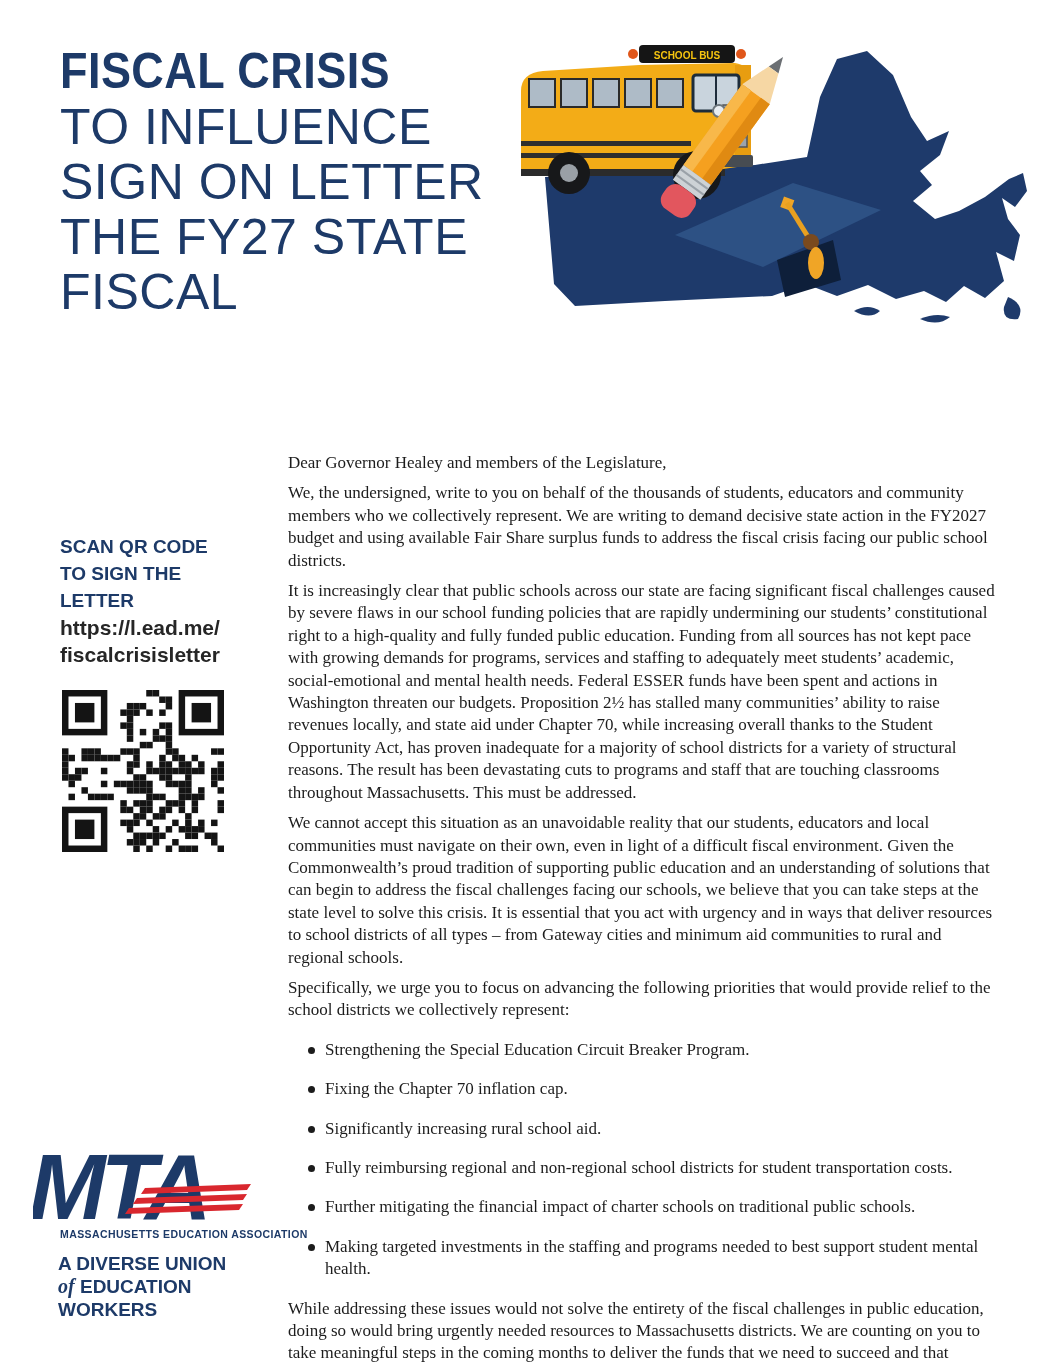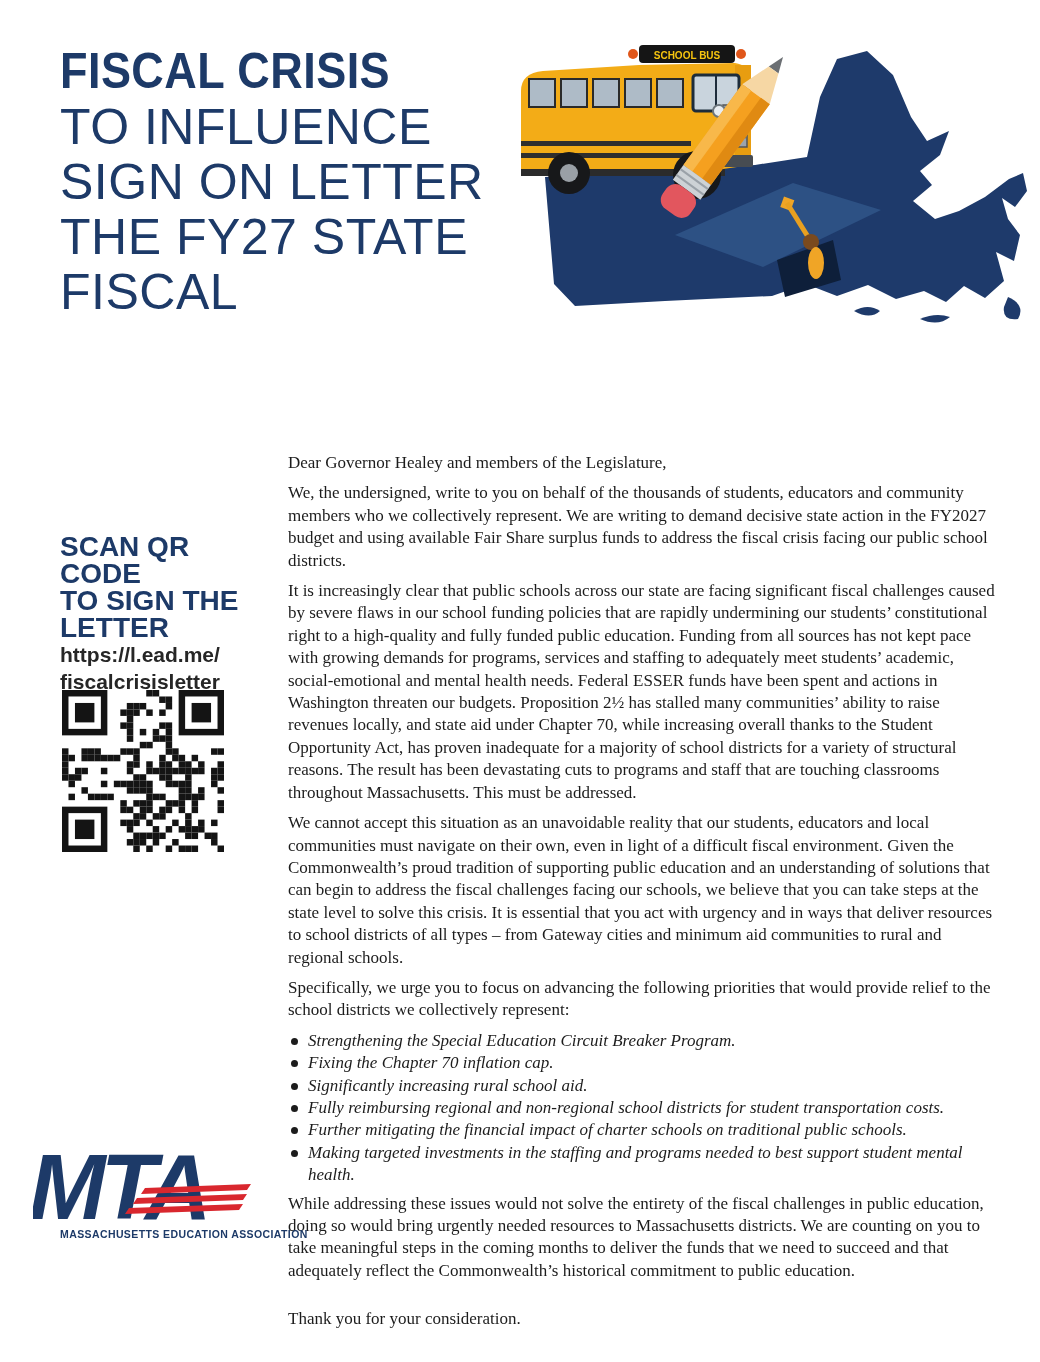--- a/index.html
+++ b/index.html
@@ -12,30 +12,30 @@
               transform:scaleX(.9);transform-origin:left center;white-space:nowrap;letter-spacing:.5px;}
   .subtitle-line{font-size:50px;font-weight:400;line-height:55px;letter-spacing:.5px;white-space:nowrap;}
 
   .hero{position:absolute;left:515px;top:35px;width:515px;height:295px;}
 
   .intro{position:absolute;left:60px;top:330px;width:900px;
          font-size:21.5px;line-height:36px;color:#3a3a3a;margin:0;}
 
   
   .scan-block{position:absolute;left:60px;top:533px;width:215px;}
-  .scan-line{color:#1d3a68;font-weight:700;font-size:28px;line-height:27px;}
+  .scan-line{color:#1d3a68;font-weight:700;font-size:19px;line-height:27px;}
   .url-line{color:#262626;font-weight:700;font-size:21px;line-height:27px;cursor:pointer;}
   .qr-box{position:absolute;left:62px;top:690px;width:162px;height:162px;background:#fff;}
 
   
   .letter{position:absolute;left:288px;top:452px;width:720px;
           font-family:"Liberation Serif",serif;font-size:17px;line-height:22.4px;color:#1c1c1c;}
   .letter p{margin:0 12px 8px 0;}
   .letter ul{list-style:none;margin:2px 0 6px 0;padding:0;}
-  .letter li{position:relative;padding-left:20px;margin:0;font-style:italic;}
+  .letter li{position:relative;padding-left:20px;margin:17px;}
   .letter li::before{content:"";position:absolute;left:3px;top:8px;width:7px;height:7px;
                      border-radius:50%;background:#1c1c1c;}
   .thanks{margin-top:26px !important;}
 
   
   .mta-block{position:absolute;left:33px;top:1150px;width:250px;}
   .mta-logo{display:block;}
   .org-name{position:absolute;left:27px;top:78px;font-size:10.5px;font-weight:700;
             color:#1d3a68;letter-spacing:.4px;white-space:nowrap;}
   .tagline{position:absolute;left:25px;top:102px;color:#1d3a68;font-weight:800;
@@ -350,15 +350,23 @@
   <footer class="mta-block">
     <svg class="mta-logo" width="250" height="76" viewBox="0 0 250 76" xmlns="http://www.w3.org/2000/svg">
       <text x="-4" y="69" font-size="92" font-weight="bold" font-style="italic" letter-spacing="-5" fill="#1d3a68" font-family="Liberation Sans, sans-serif">MTA</text>
       <g fill="#d9272e">
         <polygon points="112,38 218,34 214,40 108,44"></polygon>
         <polygon points="104,48 214,44 210,50 100,54"></polygon>
         <polygon points="96,58 210,54 206,60 92,64"></polygon>
       </g>
     </svg>
     <div class="org-name">MASSACHUSETTS EDUCATION ASSOCIATION</div>
+    <div class="tagline">
+      <div>A DIVERSE UNION</div>
+      <div>
+        <span class="of">of</span>
+        <span>EDUCATION</span>
+      </div>
+      <div>WORKERS</div>
+    </div>
   </footer>
 
 </div>
 
 </body></html>

